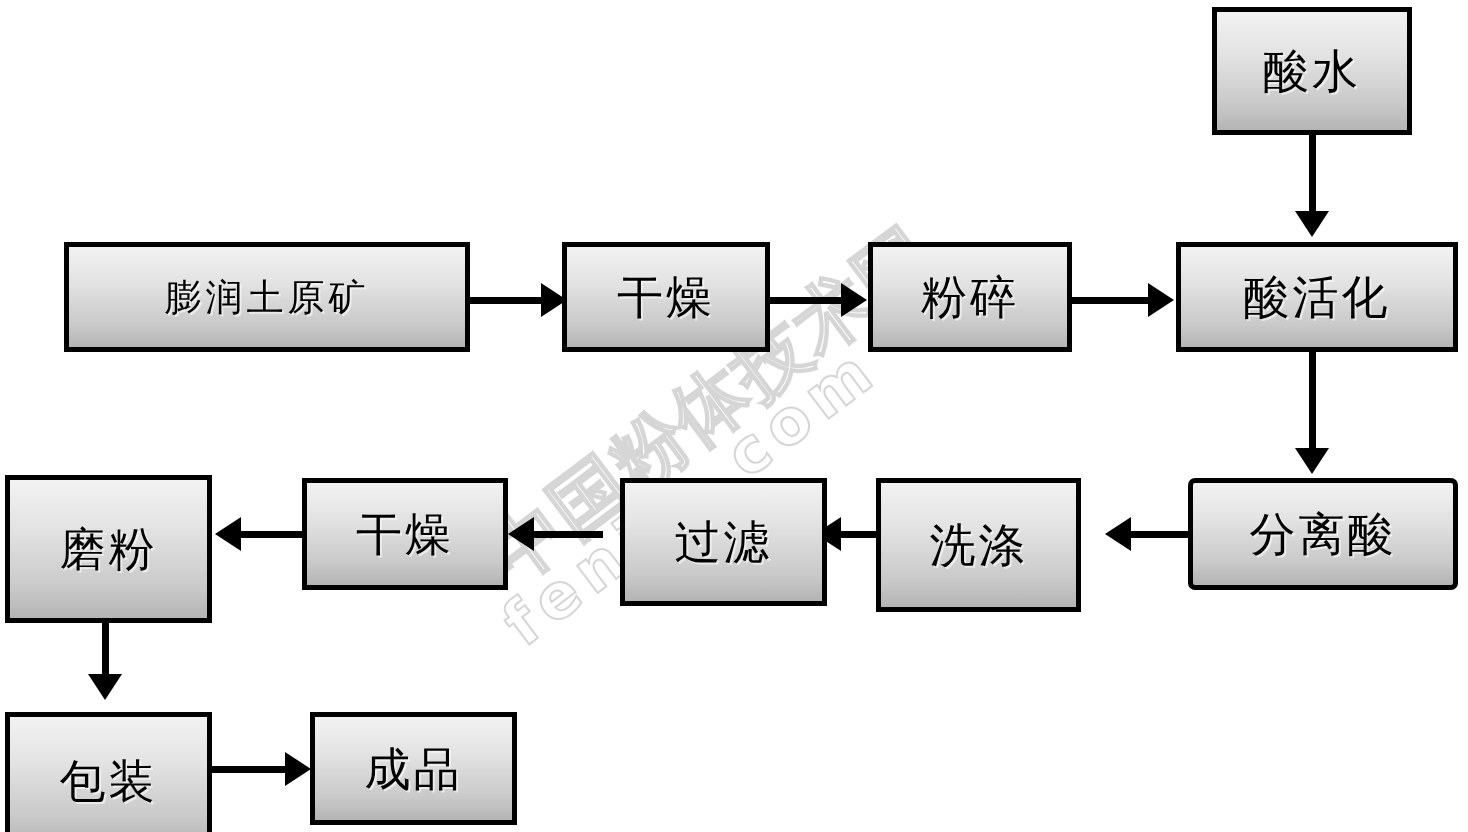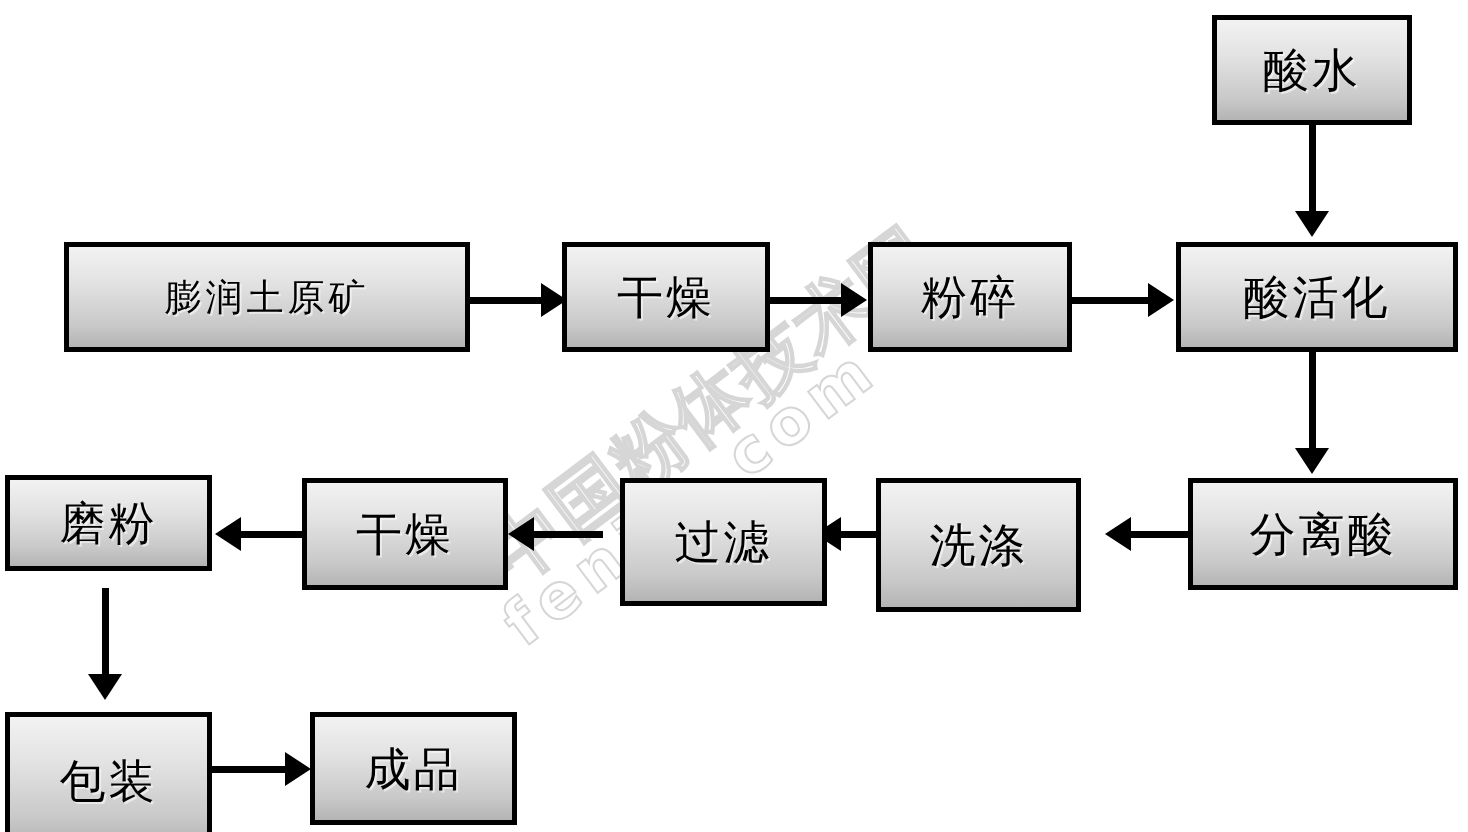--- a/index.html
+++ b/index.html
@@ -149,57 +149,57 @@
 
   <div class="conn h-line" style="left:240px; top:531px; width:62px;"></div>
   <div class="conn arrow-l" style="left:215px; top:517px;"></div>
 
   <div class="conn v-line" style="left:102px; top:588px; height:90px;"></div>
   <div class="conn arrow-d" style="left:88px; top:674px;"></div>
 
   <div class="conn h-line" style="left:212px; top:766px; width:78px;"></div>
   <div class="conn arrow-r" style="left:285px; top:752px;"></div>
 
-  <div class="node" style="left:1212px; top:15px; width:200px; height:110px;text-align:right;">
+  <div class="node" style="left:1212px; top:7px; width:200px; height:128px;text-align:right;">
     <span class="node-label">酸水</span>
   </div>
 
   <div class="node" style="left:64px; top:242px; width:406px; height:110px;">
     <span class="node-label wide">膨润土原矿</span>
   </div>
 
   <div class="node" style="left:562px; top:242px; width:208px; height:110px;">
     <span class="node-label">干燥</span>
   </div>
 
   <div class="node" style="left:1176px; top:242px; width:282px; height:110px;">
     <span class="node-label">酸活化</span>
   </div>
 
   <div class="node" style="left:868px; top:242px; width:204px; height:110px;">
     <span class="node-label">粉碎</span>
   </div>
 
-  <div class="node" style="left:1188px; top:478px; width:270px; height:112px;">
+  <div class="node" style="left:1188px; top:478px; width:270px; height:112px;border-radius:7px;">
     <span class="node-label">分离酸</span>
   </div>
 
   <div class="node" style="left:876px; top:478px; width:205px; height:134px;">
     <span class="node-label">洗涤</span>
   </div>
 
   <div class="node" style="left:608px; top:478px; width:207px; height:128px;margin-left:12px;">
     <span class="node-label">过滤</span>
   </div>
 
   <div class="node" style="left:302px; top:478px; width:206px; height:112px;">
     <span class="node-label">干燥</span>
   </div>
 
-  <div class="node" style="left:5px; top:475px; width:207px; height:96px;">
+  <div class="node" style="left:5px; top:475px; width:207px; height:148px;">
     <span class="node-label">磨粉</span>
   </div>
 
   <div class="node" style="left:5px; top:712px; width:207px; height:138px;">
     <span class="node-label">包装</span>
   </div>
 
   <div class="node" style="left:310px; top:712px; width:207px; height:113px;text-align:right;">
     <span class="node-label">成品</span>
   </div>

